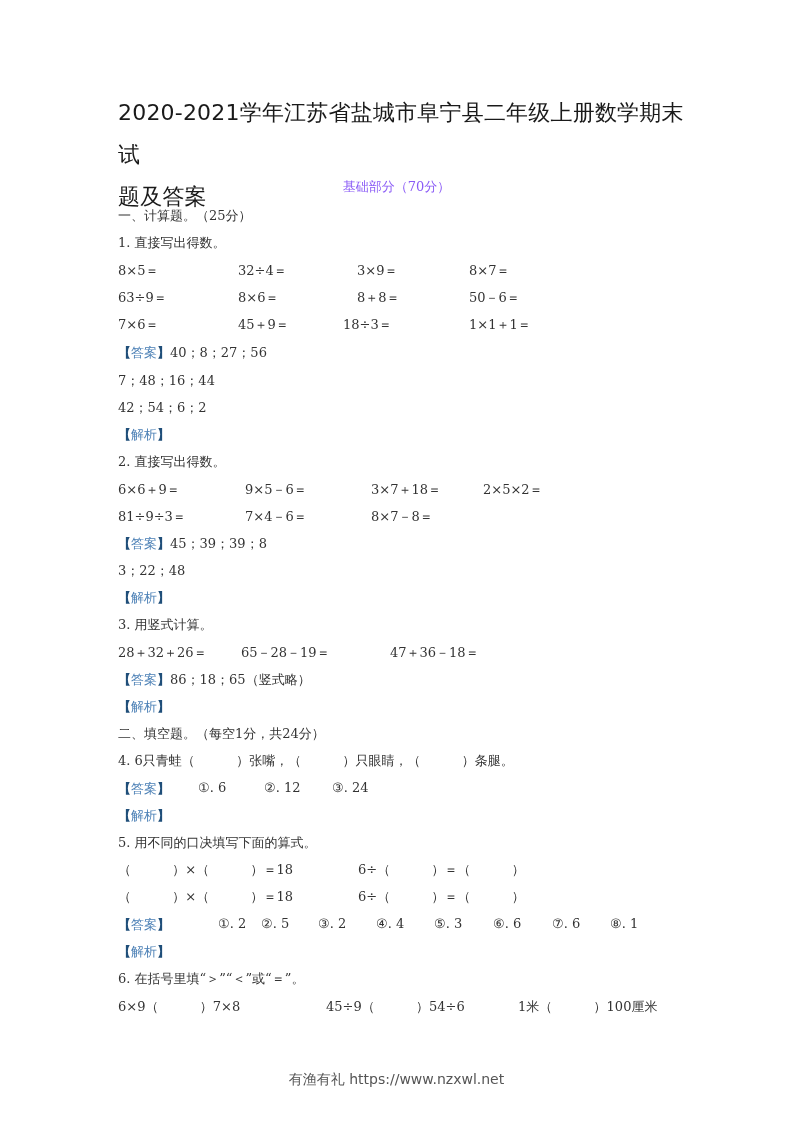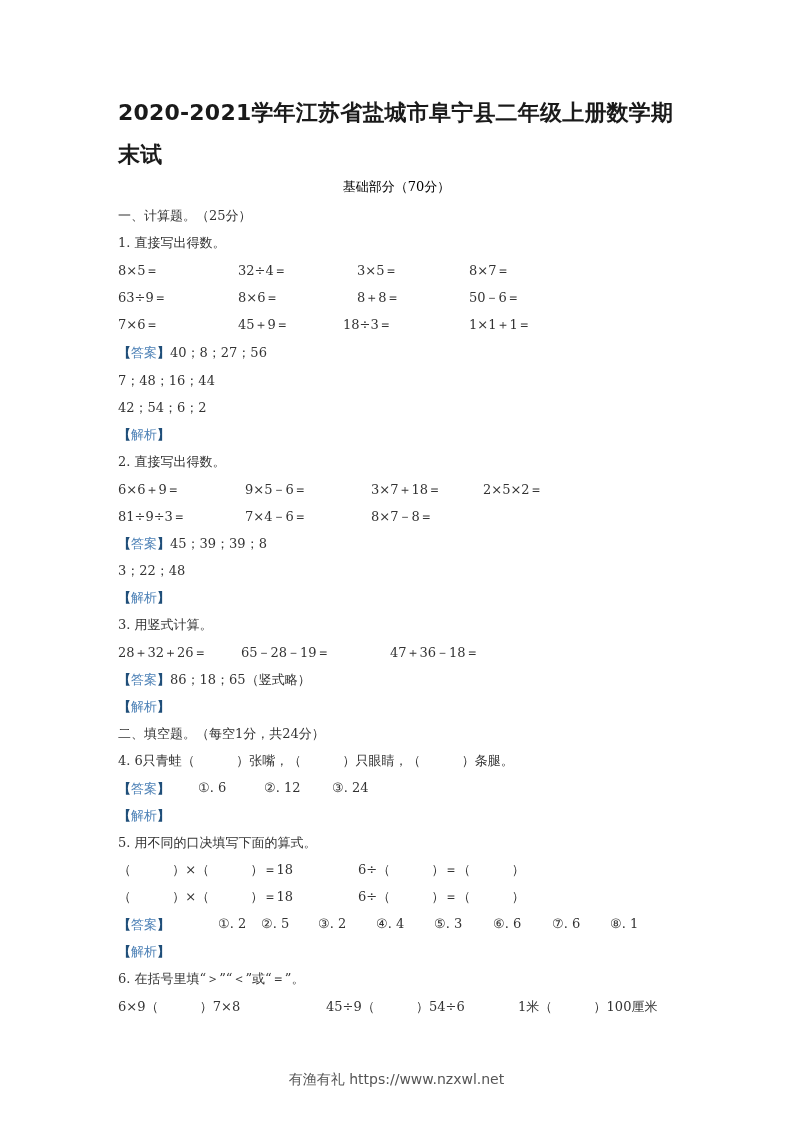--- a/index.html
+++ b/index.html
@@ -4,55 +4,56 @@
   <style>
     html, body { margin: 0; padding: 0; background: #ffffff; }
     body {
       width: 793px; height: 1122px; position: relative; overflow: hidden;
       font-family: "DejaVu Serif", "Liberation Serif", serif;
       color: #222;
     }
     .title {
       position: absolute; left: 118px; top: 92px; width: 570px;
       font-family: "DejaVu Sans", "Liberation Sans", sans-serif;
-      font-size: 22px; line-height: 42px; font-weight: bold; color: #1a1a1a;
+      font-size: 22px; line-height: 42px; font-weight: normal; color: #1a1a1a;
       letter-spacing: 0.2px;
     }
     .subtitle {
       position: absolute; left: 0; top: 178px; width: 793px; text-align: center;
-      font-size: 13px; color: #000000;
+      font-size: 13px; color: #8b5cf6;
     }
     .line {
       position: absolute; left: 118px; font-size: 13px; color: #333; white-space: nowrap;
     }
     .cell { position: absolute; white-space: nowrap; }
     .tag { color: #4a7fb5; }
     .tag .br { color: #1f4e79; font-weight: bold; }
     .footer {
       position: absolute; left: 0; top: 1071px; width: 793px; text-align: center;
       font-family: "DejaVu Sans", "Liberation Sans", sans-serif;
       font-size: 14px; color: #555;
     }
   </style>
 </head>
 <body>
 
 <div class="title">
   <div>2020-2021学年江苏省盐城市阜宁县二年级上册数学期末试</div>
+  <div>题及答案</div>
 </div>
 
 <div class="subtitle">基础部分（70分）</div>
 
 <div class="line" style="top:207px">一、计算题。（25分）</div>
 
 <div class="line" style="top:234px">1. 直接写出得数。</div>
 <div class="line" style="top:262px; width:600px; height:18px">
   <span class="cell" style="left:0">8×5＝</span>
   <span class="cell" style="left:120px">32÷4＝</span>
-  <span class="cell" style="left:239px">3×5＝</span>
+  <span class="cell" style="left:239px">3×9＝</span>
   <span class="cell" style="left:351px">8×7＝</span>
 </div>
 <div class="line" style="top:289px; width:600px; height:18px">
   <span class="cell" style="left:0">63÷9＝</span>
   <span class="cell" style="left:120px">8×6＝</span>
   <span class="cell" style="left:239px">8＋8＝</span>
   <span class="cell" style="left:351px">50－6＝</span>
 </div>
 <div class="line" style="top:316px; width:600px; height:18px">
   <span class="cell" style="left:0">7×6＝</span>

